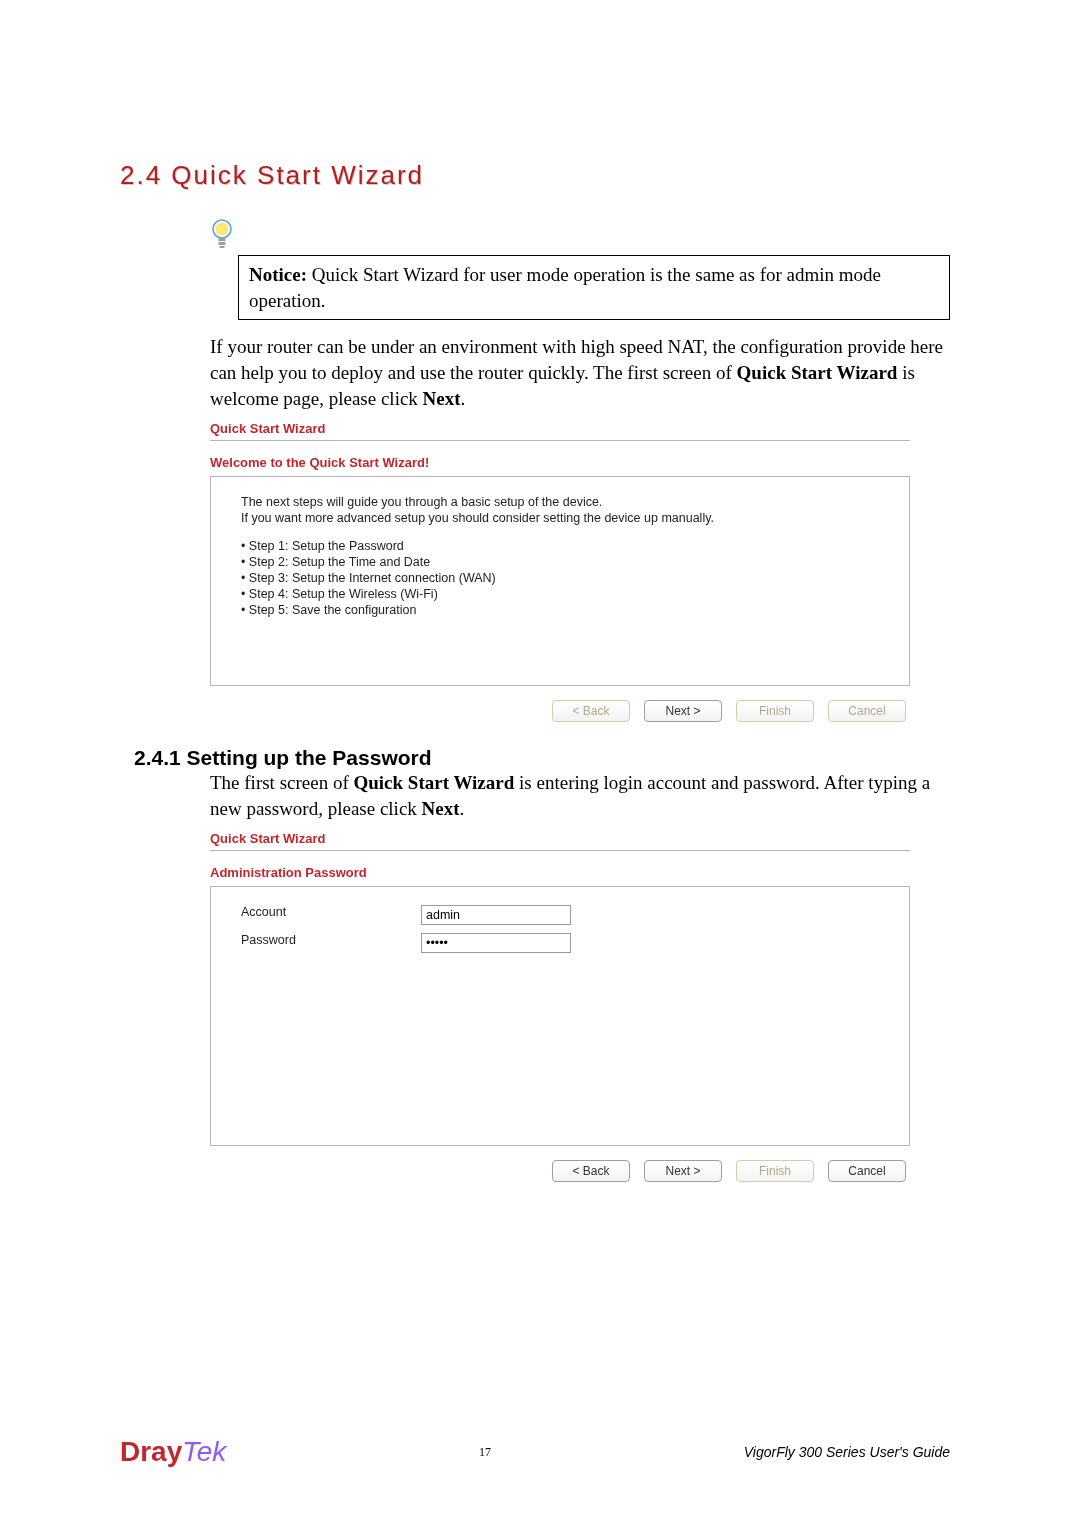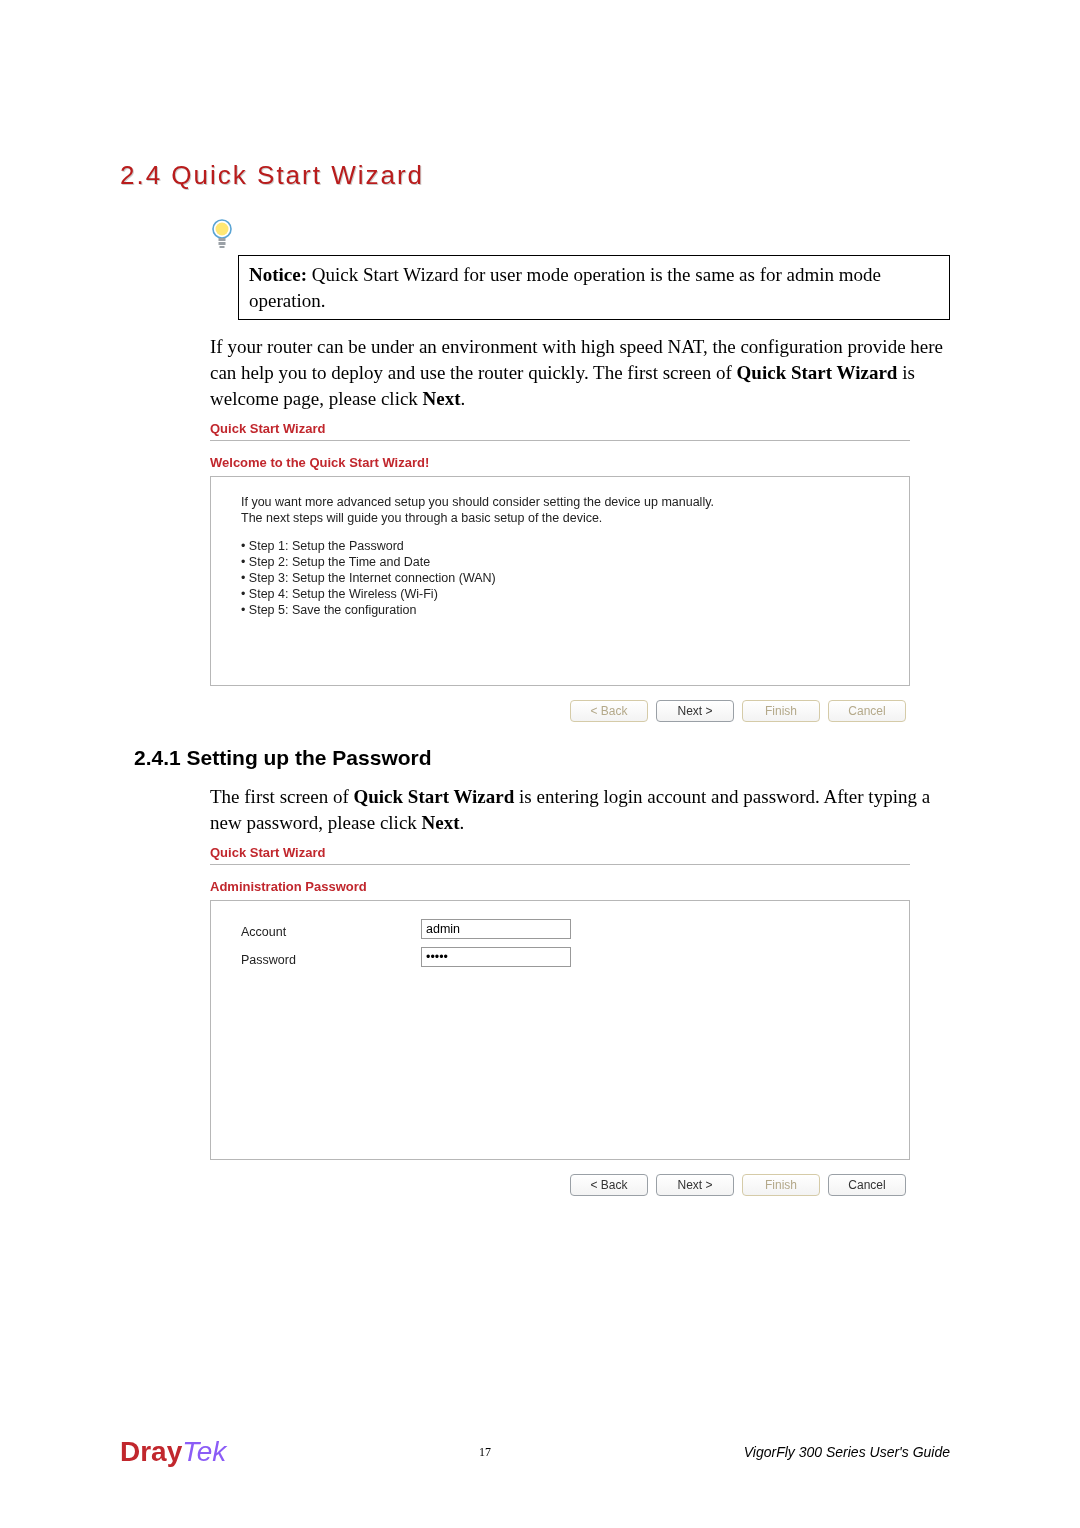--- a/index.html
+++ b/index.html
@@ -76,36 +76,36 @@
     position: relative;
   }
   .ss-panel p { margin-bottom: 2px; }
   .ss-panel .steps { margin-top: 14px; }
   .ss-panel .steps li { list-style: none; margin-bottom: 2px; }
   .ss-panel .steps li::before { content: "• "; }
   .ss-panel.tall { min-height: 210px; }
   .ss-panel.tall2 { min-height: 260px; }
   .ss-formrow {
     display: flex;
-    align-items: flex-end;
+    align-items: flex-start;
     margin-bottom: 8px;
   }
   .ss-formrow .lbl { width: 180px; font-size: 12.5px; }
   .ss-formrow input {
     font-family: Verdana, Geneva, sans-serif;
     font-size: 12.5px;
     border: 1px solid #999;
     height: 20px;
     width: 150px;
     padding: 1px 4px;
   }
   .ss-btnrow {
     display: flex;
     justify-content: flex-end;
-    gap: 8px;
+    gap: 14px;
     margin-top: 14px;
     padding-right: 4px;
   }
   .ss-btn {
     font-family: Verdana, Geneva, sans-serif;
     font-size: 12px;
     height: 22px;
     width: 78px;
     border: 1px solid #9aa0a6;
     border-radius: 4px;
@@ -118,21 +118,21 @@
   .ss-btn.disabled {
     color: #b4a98a;
     border-color: #d5cba8;
     cursor: default;
   }
   .h3 {
     font-family: Arial, Helvetica, sans-serif;
     font-size: 21px;
     font-weight: bold;
     margin-left: 14px;
-    margin-bottom: 14px;
+    margin-bottom: 0;
   }
   .footer {
     position: absolute;
     bottom: 60px;
     left: 120px;
     width: 830px;
     display: flex;
     align-items: center;
     justify-content: space-between;
   }
@@ -170,22 +170,22 @@
 
   <p class="bodytext">
     <span>If your router can be under an environment with high speed NAT, the configuration provide here can help you to deploy and use the router quickly. The first screen of </span><b>Quick Start Wizard</b><span> is welcome page, please click </span><b>Next</b><span>.</span>
   </p>
 
   <div class="screenshot">
     <div class="ss-title">Quick Start Wizard</div>
     <hr class="ss-hr">
     <div class="ss-subtitle">Welcome to the Quick Start Wizard!</div>
     <div class="ss-panel tall">
+      <p>The next steps will guide you through a basic setup of the device.</p>
       <p>If you want more advanced setup you should consider setting the device up manually.</p>
-      <p>The next steps will guide you through a basic setup of the device.</p>
       <ul class="steps">
         <li>Step 1: Setup the Password</li>
         <li>Step 2: Setup the Time and Date</li>
         <li>Step 3: Setup the Internet connection (WAN)</li>
         <li>Step 4: Setup the Wireless (Wi-Fi)</li>
         <li>Step 5: Save the configuration</li>
       </ul>
     </div>
     <div class="ss-btnrow">
       <div class="ss-btn disabled">&lt; Back</div>

